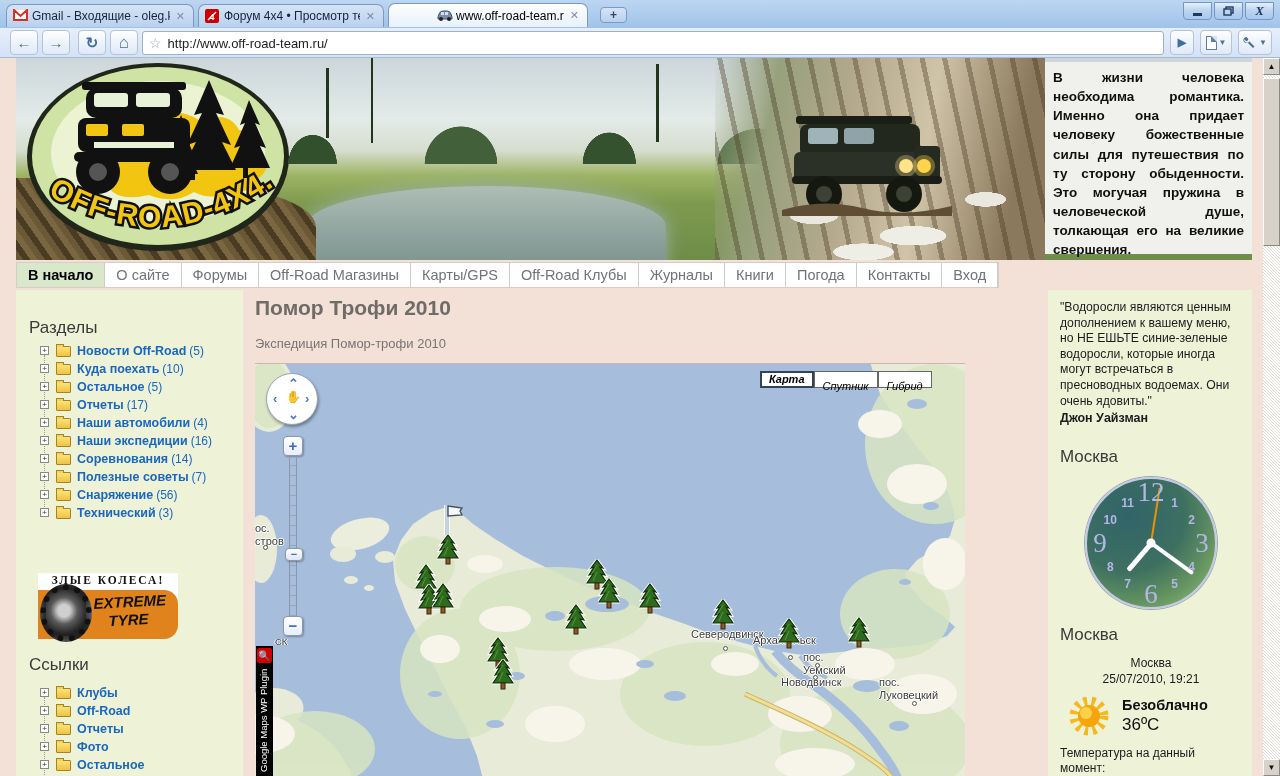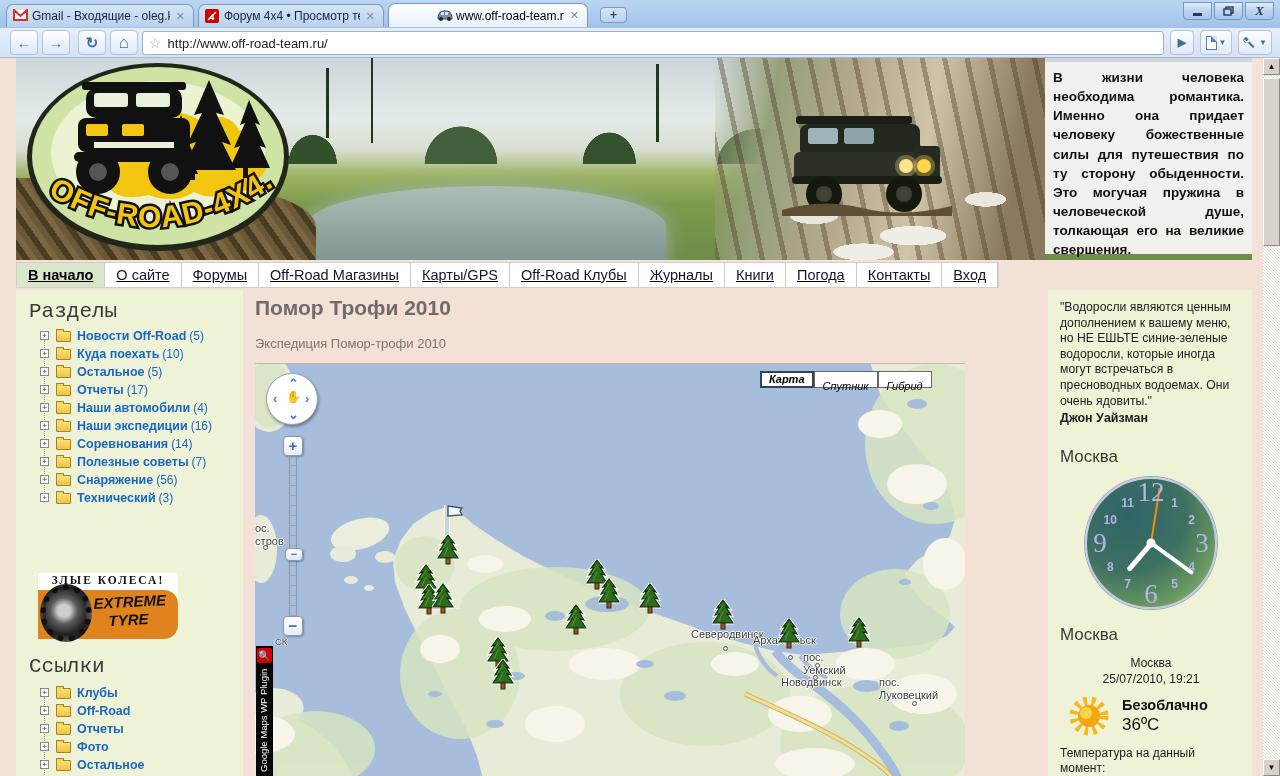--- a/index.html
+++ b/index.html
@@ -67,29 +67,29 @@
       radial-gradient(55px 16px at 60% 88%,#efeee6 60%,transparent 61%),
       radial-gradient(34px 12px at 82% 70%,#e9e7de 60%,transparent 61%),
       radial-gradient(50px 14px at 45% 96%,#efeee6 60%,transparent 61%),
       repeating-linear-gradient(78deg,rgba(64,48,26,.35) 0 5px,transparent 5px 22px);}
   .truck{position:absolute;right:300px;top:48px;}
   .hlogo{position:absolute;left:8px;top:2px;}
   .hquote{position:absolute;right:0;top:4px;width:207px;height:192px;background:#f0f0ec;
     padding:6px 8px;font-size:13.5px;font-weight:bold;color:#101010;text-align:justify;line-height:1.42;margin-left:36px;}
   
   .nav{position:absolute;left:16px;top:204px;height:26px;display:inline-flex;background:#fff;
-    border:1px solid #d8cdc6;text-decoration:underline;}
-  .nav-item{padding:0 11px;line-height:24px;font-size:14.5px;color:#0f172a;border-right:1px solid #ccc;
+    border:1px solid #d8cdc6;}
+  .nav-item{padding:0 11px;line-height:24px;font-size:14.5px;color:#737373;border-right:1px solid #ccc;
     white-space:nowrap;cursor:pointer;}
   .nav-item.active{background:#d9e8cb;color:#000;font-weight:bold;}
   
   .lsb{position:absolute;left:16px;top:232px;width:227px;height:486px;background:#eef3d8;overflow:hidden;}
   .rsb{position:absolute;left:1048px;top:232px;width:204px;height:486px;background:#eef3d8;overflow:hidden;
     padding:10px 10px 0 12px;}
-  .sbh{font-size:21px;color:#3a3a3a;margin:10px 0 4px 13px;font-family:Liberation Mono, monospace;}
+  .sbh{font-size:17px;color:#3a3a3a;margin:28px 0 4px 13px;}
   ul.tree{list-style:none;margin:2px 0 0 0;padding:0 0 0 0;position:relative;}
   ul.tree li{position:relative;height:18px;display:flex;align-items:center;padding-left:24px;}
   ul.tree li:before{content:"";position:absolute;left:28px;top:-9px;height:18px;width:0;
     border-left:1px dotted #9a9a8a;}
   ul.tree li:first-child:before{top:4px;height:10px;}
   .tplus{position:absolute;left:24px;top:4px;width:9px;height:9px;background:#fff;border:1px solid #888;
     font-size:8px;line-height:7px;text-align:center;color:#333;z-index:2;}
   .folder{width:15px;height:11px;background:linear-gradient(#fbe27a,#efc243);border:1px solid #a8821d;
     border-radius:1px;margin:0 6px 0 16px;position:relative;flex:0 0 auto;}
   .folder:before{content:"";position:absolute;left:-1px;top:-3px;width:6px;height:2px;

